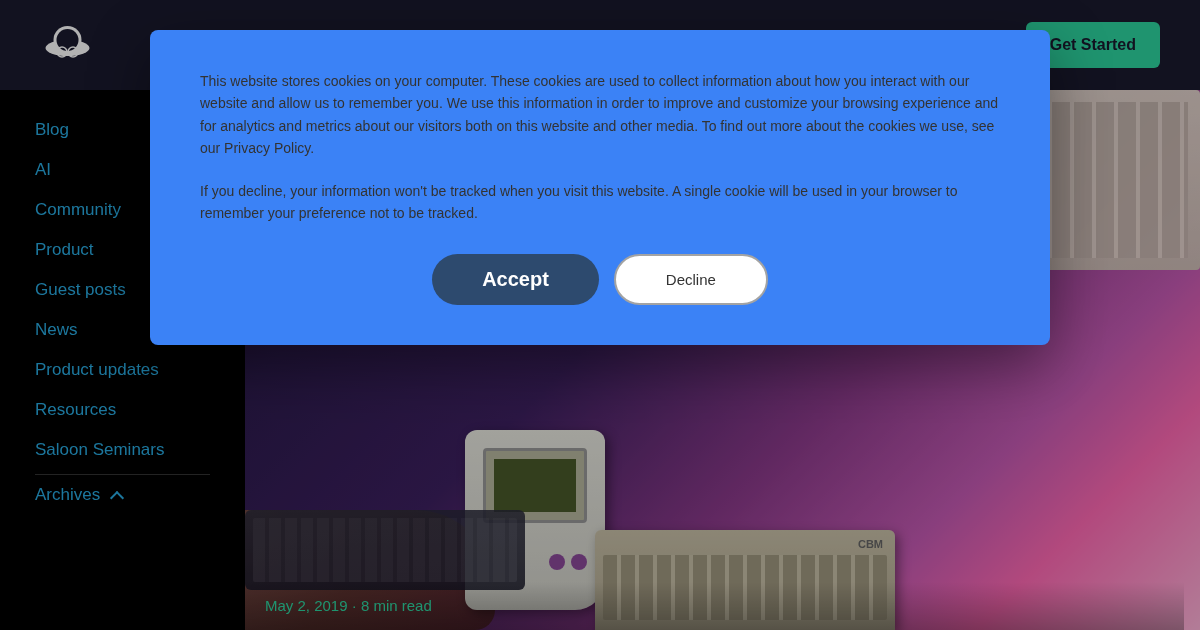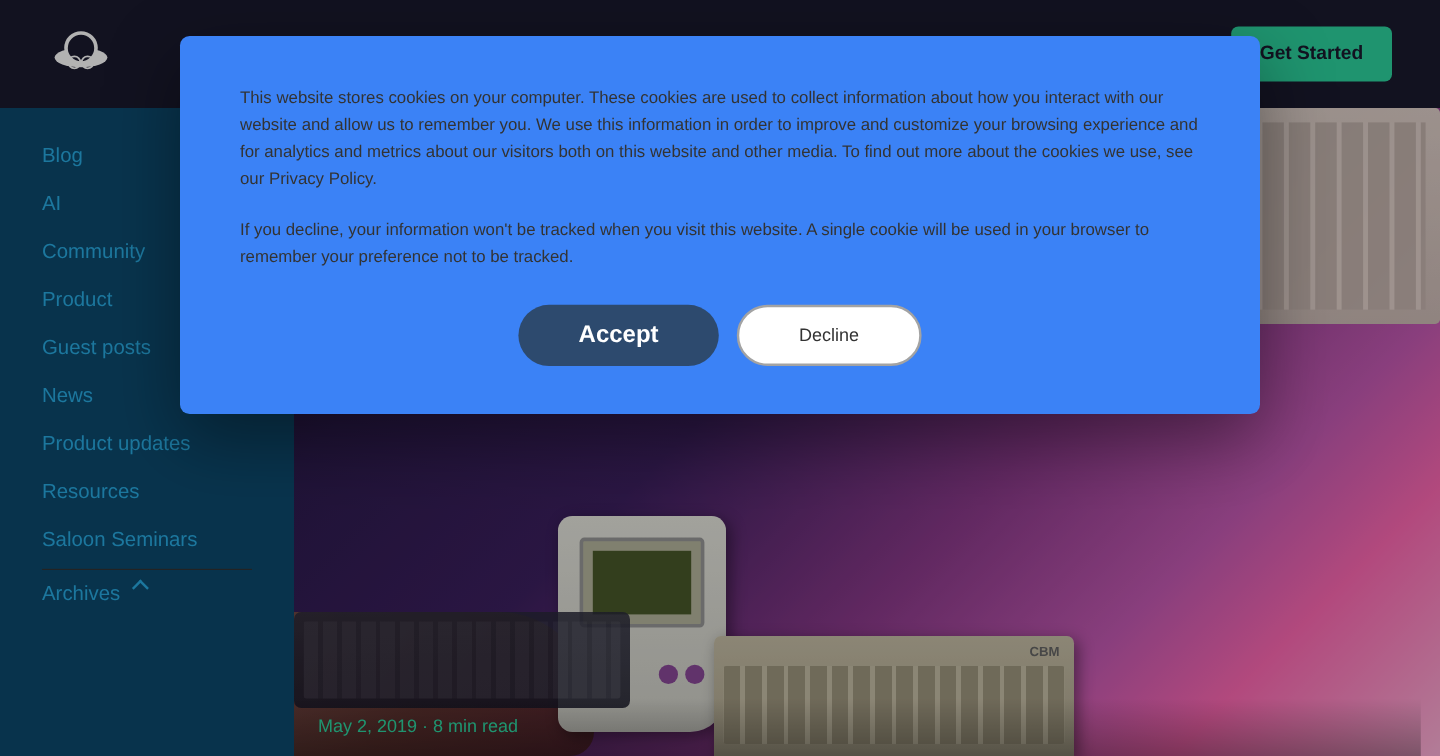--- a/index.html
+++ b/index.html
@@ -48,38 +48,38 @@
     
     .layout {
       display: flex;
       height: 630px;
       padding-top: 90px;
     }
 
     
     .sidebar {
       width: 245px;
-      background: #0c4a6e;
+      background: #000000;
       padding: 20px 35px;
       flex-shrink: 0;
       position: fixed;
       top: 90px;
       left: 0;
       bottom: 0;
     }
     .sidebar-item {
       color: #29abe2;
       font-size: 17px;
       padding: 10px 0;
       cursor: pointer;
       display: block;
     }
     .sidebar-archives {
       display: flex;
-      align-items: flex-start;
+      align-items: flex-end;
       gap: 8px;
       color: #29abe2;
       font-size: 17px;
       padding: 10px 0;
       cursor: pointer;
       border-top: 1px solid #333;
       margin-top: 4px;
     }
 
     

